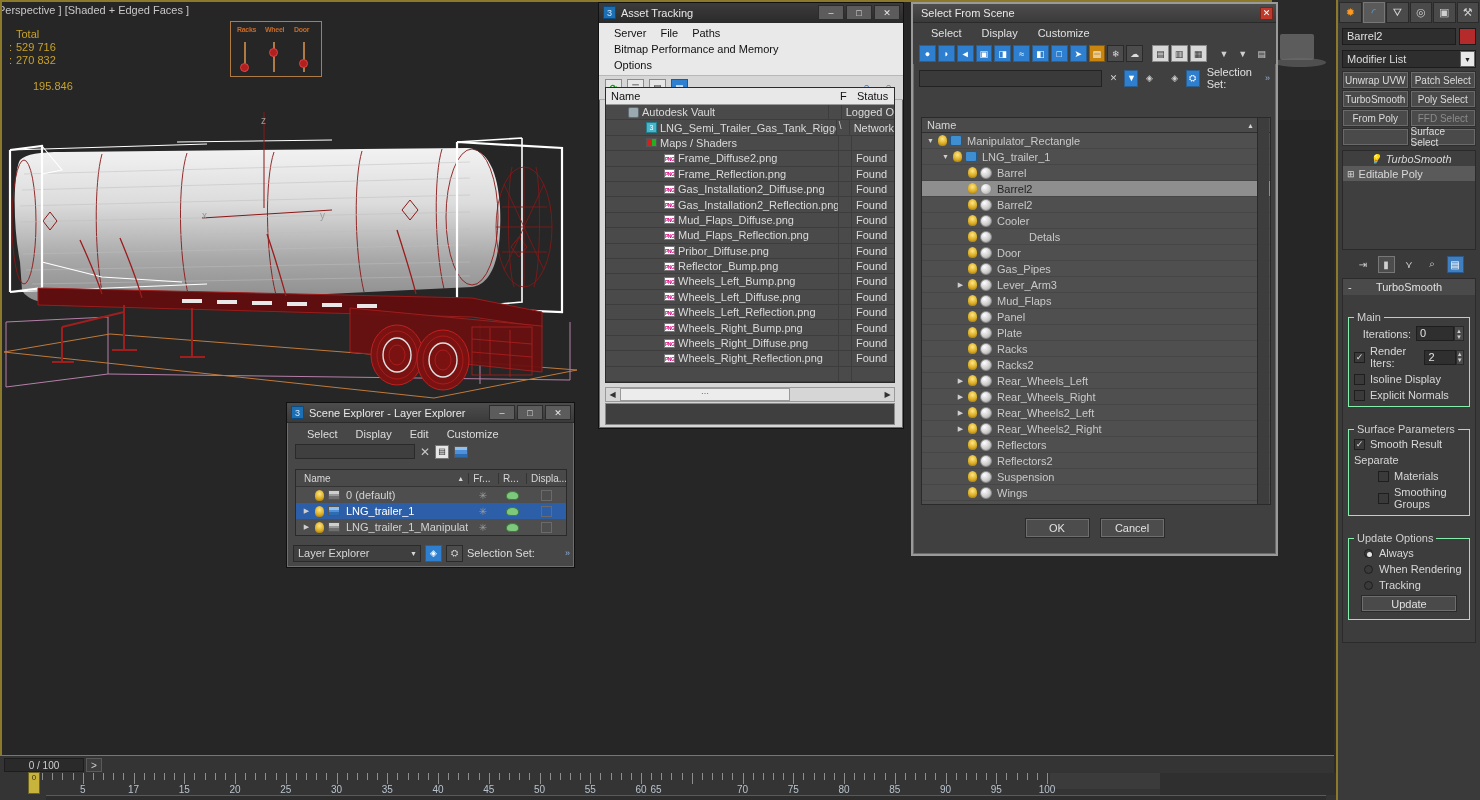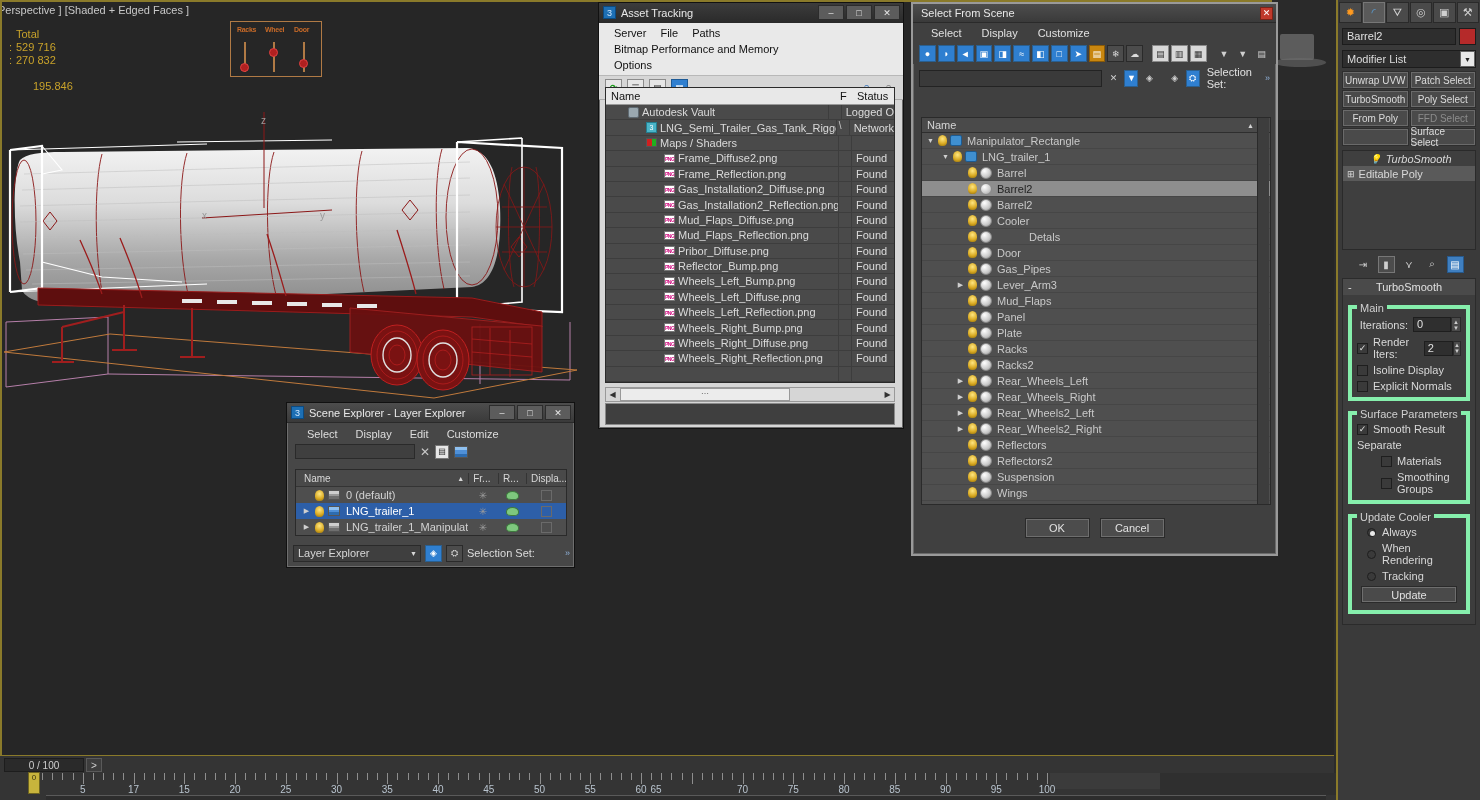--- a/index.html
+++ b/index.html
@@ -256,21 +256,21 @@
   #cmd .stackbtns { display:flex; align-items:center; gap:6px; margin:4px 4px;
      height:20px; justify-content:center;}
   .sbtn { width:17px;height:17px; display:flex;align-items:center;justify-content:center;
      font-size:10px; color:#d0d0d0;}
   .sbtn.box { border:1px solid #777; background:#4c4c4c;}
   .sbtn.blue { background:#3f7fc0; border:1px solid #27598c; color:#fff;}
   #cmd .rollout { margin:4px 4px; border:1px solid #2b2b2b; background:#3d3d3d;}
   #cmd .roll-hdr { height:16px; background:#4a4a4a; display:flex; align-items:center;
      justify-content:center; font-size:11px; color:#e0e0e0; position:relative;}
   #cmd .roll-hdr .mn { position:absolute; left:5px;}
-  .group { margin:10px 5px; border:4px solid #86efac; padding:8px 5px 5px 5px;
+  .group { margin:22px 5px; border:1px solid #86efac; padding:8px 5px 5px 5px;
      position:relative;}
   .group > .glab { position:absolute; top:-7px; left:5px; background:#3d3d3d;
      padding:0 3px; font-size:11px; color:#d0d0d0;}
   .fr { display:flex; align-items:center; margin-bottom:4px; font-size:11px;
      color:#d8d8d8;}
   .spin { width:38px;height:15px;background:#2f2f2f;border:1px solid #1e1e1e;
      color:#e0e0e0; font-size:11px; padding-left:3px; line-height:13px;}
   .spinb { width:10px;height:15px;background:#4a4a4a;border:1px solid #2a2a2a;
      color:#ccc; font-size:6px; display:flex;flex-direction:column;
      align-items:center;justify-content:center; line-height:6px;}
@@ -1193,21 +1193,21 @@
         <span class="cb"></span>
         <span>Materials</span>
       </div>
       <div class="fr" style="padding-left:24px;margin-bottom:0;">
         <span class="cb"></span>
         <span>Smoothing Groups</span>
       </div>
     </div>
 
     <div class="group">
-      <div class="glab">Update Cooler</div>
+      <div class="glab">Update Options</div>
       <div class="fr" style="padding-left:10px;">
         <span class="rb on"></span>
         <span>Always</span>
       </div>
       <div class="fr" style="padding-left:10px;">
         <span class="rb"></span>
         <span>When Rendering</span>
       </div>
       <div class="fr" style="padding-left:10px;margin-bottom:2px;">
         <span class="rb"></span>

